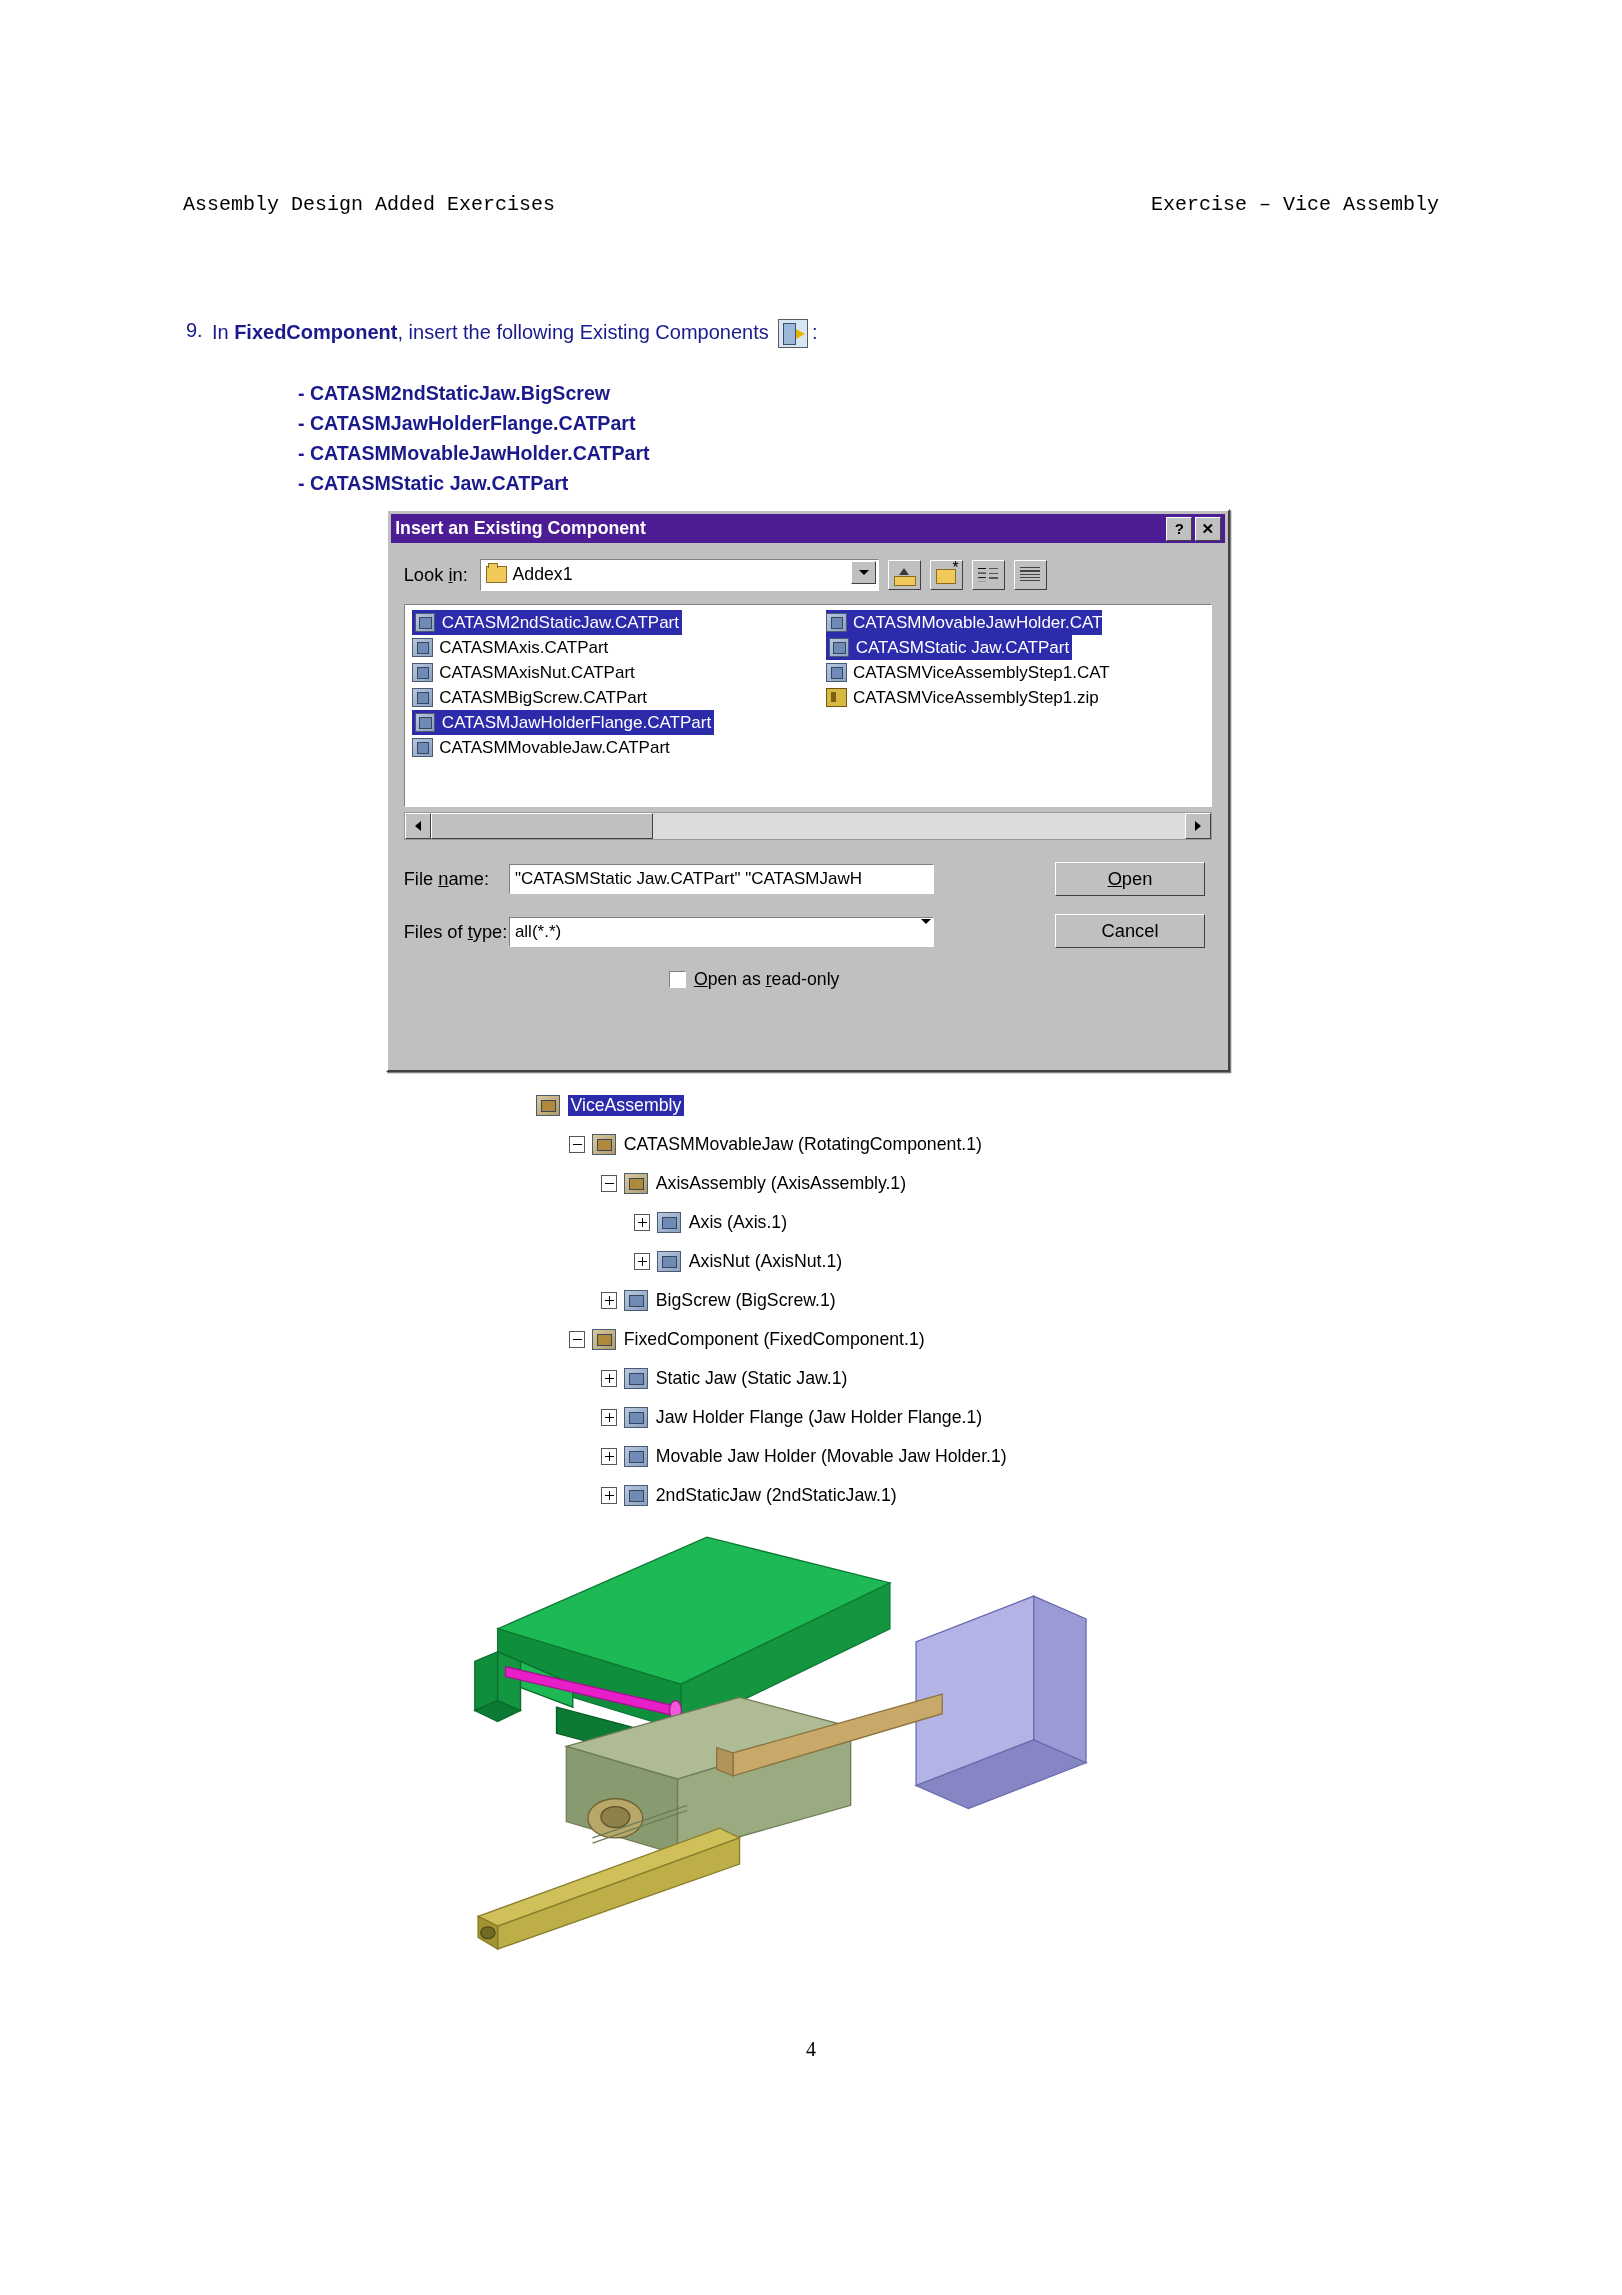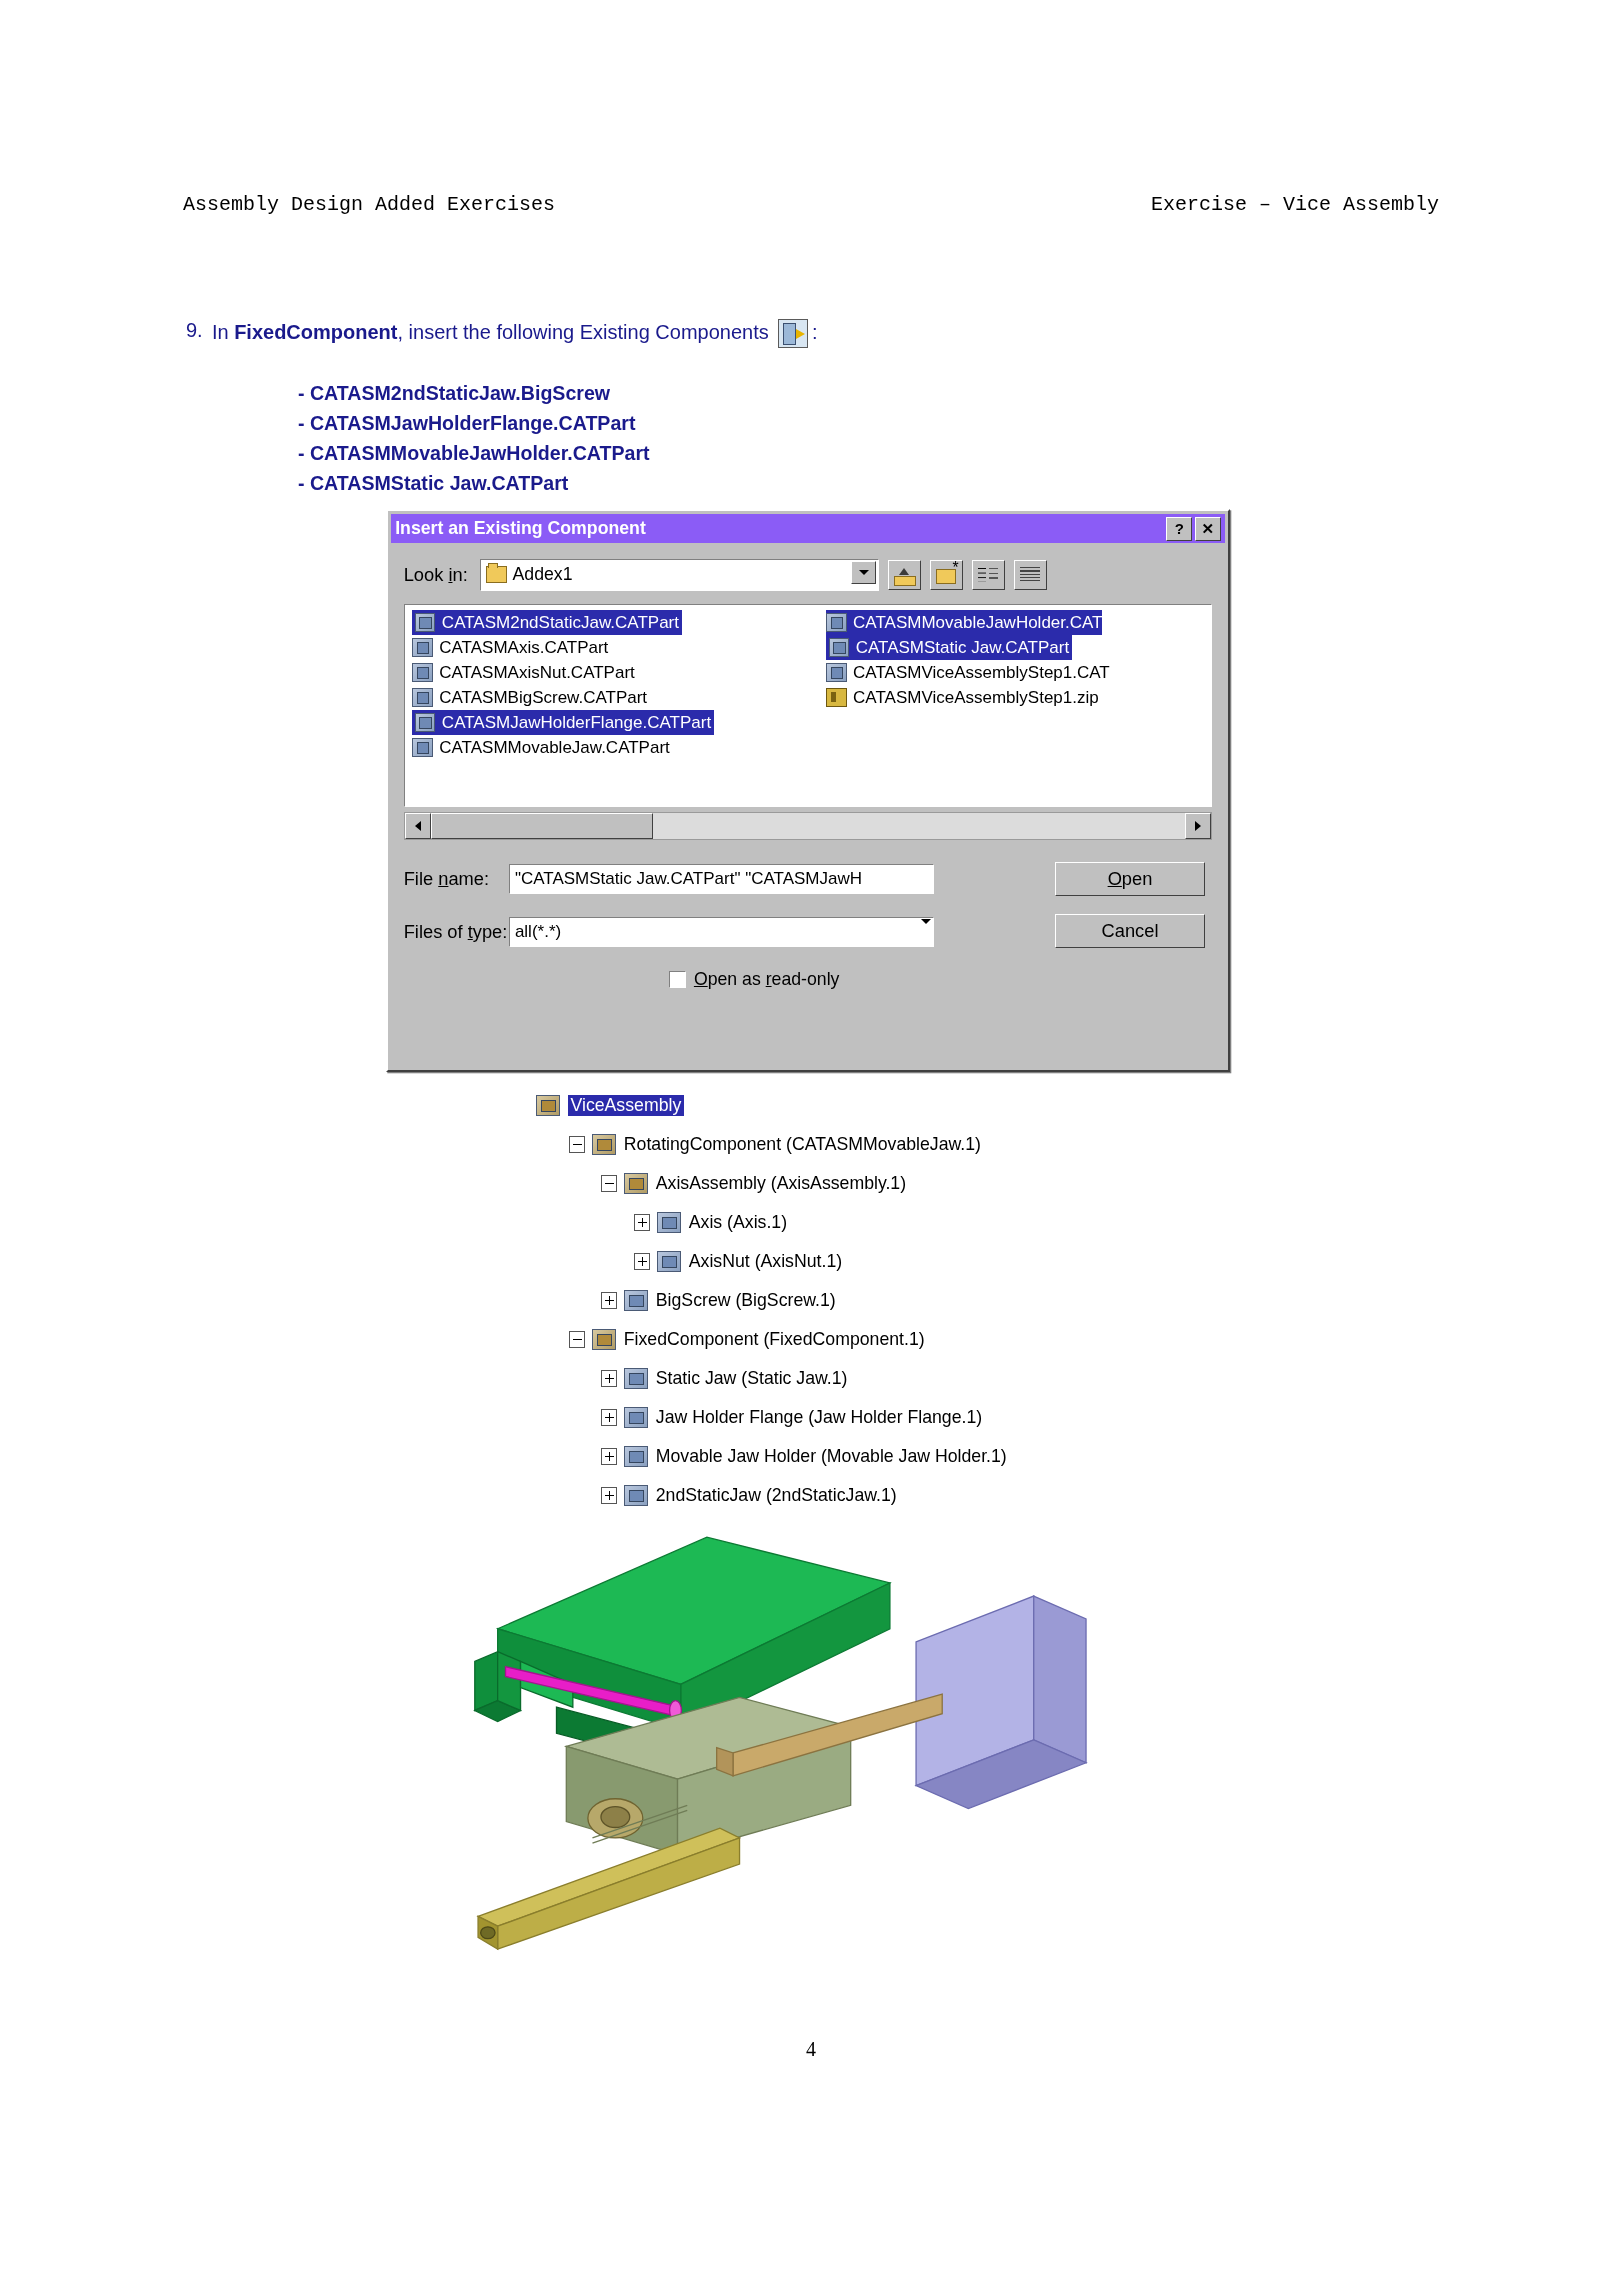--- a/index.html
+++ b/index.html
@@ -60,21 +60,21 @@
     width:844px; height:563px;
     background:#c0c0c0;
     border:2px solid #ffffff;
     border-right-color:#404040; border-bottom-color:#404040;
     box-shadow:1.3px 1.3px 0 #808080;
     font-family:"Liberation Sans", sans-serif;
     box-sizing:border-box;
   }
   .dlg-title {
     position:absolute; left:3.3px; top:3.3px; right:3.3px; height:29px;
-    background:#8b5cf6; color:#fff;
+    background:#4c1d95; color:#fff;
     display:flex; align-items:center; padding:0 3.9px;
     font-size:17.7px; font-weight:bold;
   }
   .dlg-title .t { flex:1; }
   .tbtn {
     width:26px; height:23.6px; background:#c0c0c0;
     border:1.3px solid #fff; border-right-color:#404040; border-bottom-color:#404040;
     color:#000; font-size:15px; font-weight:bold;
     display:flex; align-items:center; justify-content:center;
     margin-left:2.6px; box-sizing:border-box;
@@ -390,21 +390,21 @@
   </div>
 
   <div class="tree">
     <div class="trow" style="margin-left:0px;">
       <span class="ico asm"></span>
       <span class="lbl-sel">ViceAssembly</span>
     </div>
     <div class="trow" style="margin-left:33px;">
       <span class="plus minus"></span>
       <span class="ico asm"></span>
-      <span>RotatingComponent (CATASMMovableJaw.1)</span>
+      <span>CATASMMovableJaw (RotatingComponent.1)</span>
     </div>
     <div class="trow" style="margin-left:65px;">
       <span class="plus minus"></span>
       <span class="ico asm"></span>
       <span>AxisAssembly (AxisAssembly.1)</span>
     </div>
     <div class="trow" style="margin-left:98px;">
       <span class="plus"></span>
       <span class="ico"></span>
       <span>Axis (Axis.1)</span>

